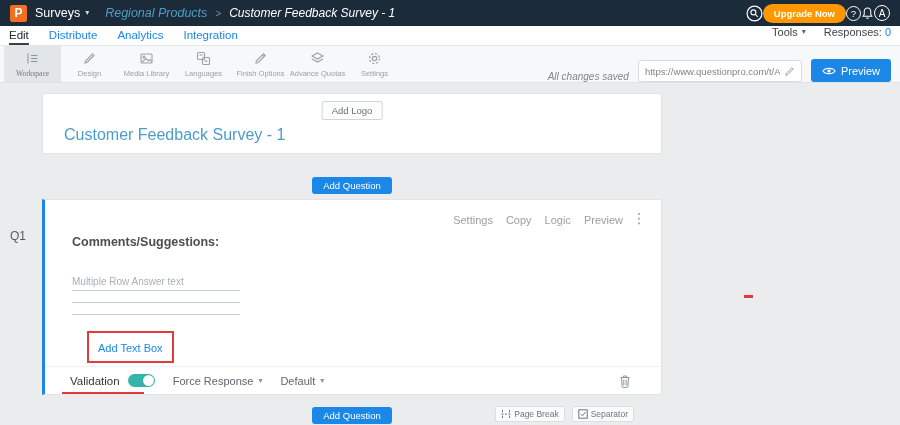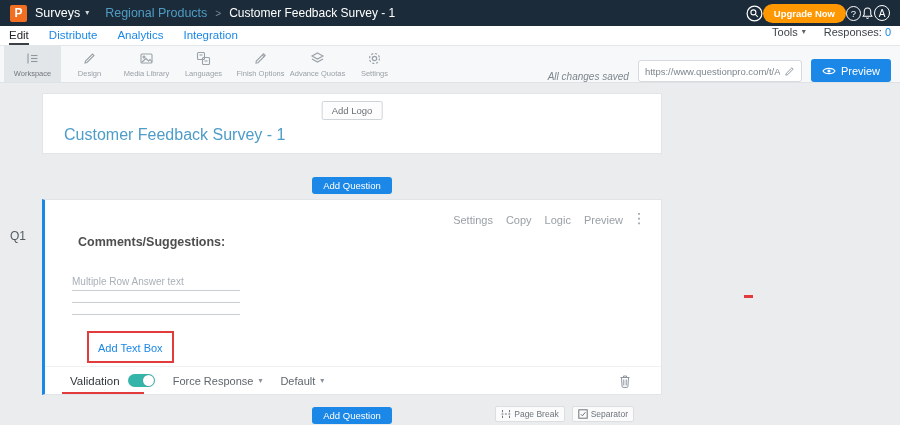--- a/index.html
+++ b/index.html
@@ -3,21 +3,21 @@
 <meta charset="utf-8">
 <style>
   *{margin:0;padding:0;box-sizing:border-box;}
   html,body{width:900px;height:425px;background:#eaecee;font-family:"Liberation Sans",sans-serif;overflow:hidden;}
 
   
   .topbar{height:26px;background:#1c2b3a;display:flex;align-items:center;padding:0 10px;}
   .logo{width:17px;height:17px;background:#f26f21;border-radius:2px;color:#fff;font-weight:bold;font-size:12px;display:flex;align-items:center;justify-content:center;flex:0 0 auto;}
   .surveys{display:flex;align-items:center;gap:5px;color:#fff;font-size:12.5px;margin-left:8px;cursor:pointer;}
   .caret{font-size:8px;color:#cfd6dc;line-height:1;}
-  .breadcrumb{display:flex;align-items:center;gap:8px;margin-left:16px;font-size:12.5px;}
+  .breadcrumb{display:flex;align-items:center;gap:8px;margin-left:16px;font-size:12.5px;font-style:italic;}
   .crumb-project{color:#4f9dc4;cursor:pointer;}
   .crumb-sep{color:#7e8b96;font-size:10px;}
   .crumb-page{color:#fff;font-size:12px;}
   .topbar-right{margin-left:auto;display:flex;align-items:center;gap:0;}
   .icon-btn{display:flex;align-items:center;justify-content:center;cursor:pointer;}
   .upgrade-btn{background:#ff9800;border:none;color:#fff;font-weight:bold;font-size:9.5px;padding:4px 11px;border-radius:10px;font-family:inherit;cursor:pointer;}
   .ring{width:15px;height:15px;border:1.4px solid #fff;border-radius:50%;color:#fff;font-size:9.5px;display:flex;align-items:center;justify-content:center;cursor:pointer;}
   .avatar{width:16px;height:16px;font-size:10px;}
 
   
@@ -26,21 +26,21 @@
   .tab.active{color:#23282d;border-bottom-color:#3a4046;}
   .nav-right{margin-left:auto;display:flex;align-items:center;gap:18px;font-size:11px;color:#3c434a;}
   .tools{display:flex;align-items:center;gap:4px;cursor:pointer;}
   .tools .caret{color:#5a6168;}
   .responses{cursor:pointer;}
   .responses .count{color:#1b87e6;}
 
   
   .toolbar{height:37px;background:#f7f8f9;border-bottom:1px solid #e0e3e6;display:flex;align-items:stretch;padding-left:4px;}
   .tool{width:57px;display:flex;flex-direction:column;align-items:center;justify-content:center;gap:3px;font-size:7.5px;color:#9aa1a8;cursor:pointer;text-align:center;}
-  .tool.active{background:#e3e6e9;color:#70777d;}
+  .tool.active{background:#e3e6e9;color:#70777d;font-family:Liberation Serif, serif;}
   .tool-icon{height:15px;display:flex;align-items:center;}
   .toolbar-right{margin-left:auto;display:flex;align-items:flex-end;gap:9px;padding-right:9px;}
   .saved{font-style:italic;font-size:10px;color:#7d868e;}
   .url-box{width:164px;height:22px;background:#fff;border:1px solid #d6dade;border-radius:3px;display:flex;align-items:center;padding:0 6px;gap:4px;}
   .url-box input{flex:1;min-width:0;border:none;outline:none;background:none;font-size:9.5px;color:#7d868e;font-family:inherit;}
   .preview-btn{height:23px;background:#1b87e6;color:#fff;border:none;border-radius:3px;font-size:11px;display:flex;align-items:center;gap:5px;padding:0 11px;font-family:inherit;cursor:pointer;}
 
   
   .canvas{position:relative;height:340px;}
   .q-label{position:absolute;left:10px;top:146px;font-size:12px;color:#555b61;}
@@ -52,21 +52,21 @@
   .add-logo-btn{position:absolute;top:7px;left:50%;transform:translateX(-50%);background:#fdfdfd;border:1px solid #cfd4d9;border-radius:2px;color:#6a7077;font-size:9.5px;padding:3px 9px;font-family:inherit;cursor:pointer;}
   .survey-title{position:absolute;left:21px;bottom:9px;font-size:16px;color:#4d9cc9;cursor:text;}
 
   .add-q-row{margin-top:21px;text-align:center;}
   .add-q-btn{background:#1b87e6;color:#fff;border:none;border-radius:3px;font-size:9.5px;padding:3px 11px;font-family:inherit;cursor:pointer;}
 
   .q-card{margin-top:5px;height:196px;position:relative;border-left:3px solid #1b87e6;}
   .q-actions{position:absolute;top:14px;right:38px;display:flex;gap:13px;font-size:11px;color:#9aa0a6;}
   .q-actions span{cursor:pointer;}
   .kebab{position:absolute;top:11px;right:15px;font-size:14px;color:#8b939a;cursor:pointer;line-height:1;}
-  .q-text{position:absolute;top:35px;left:33px;font-size:12.5px;font-weight:bold;color:#4e4e4e;cursor:text;}
+  .q-text{position:absolute;top:35px;left:27px;font-size:12.5px;font-weight:bold;color:#4e4e4e;cursor:text;}
   .answer-area{position:absolute;top:76px;left:27px;width:168px;cursor:text;}
   .ph-line{font-size:10px;color:#a9b0b7;padding-bottom:3px;border-bottom:1px solid #c9ced3;}
   .empty-line{height:12px;border-bottom:1px solid #c9ced3;}
   .add-textbox-wrap{position:absolute;top:131px;left:42px;border:2px solid #e23b3b;padding:5px 9px;}
   .add-textbox{color:#1b87e6;font-size:11px;cursor:pointer;}
   .q-footer{position:absolute;left:0;right:0;bottom:0;height:28px;display:flex;align-items:center;padding-left:25px;border-top:1px solid #f0f1f3;}
   .validation-label{font-size:11.5px;color:#33383d;}
   .toggle{width:27px;height:13px;border-radius:7px;background:#35b5aa;position:relative;margin-left:8px;cursor:pointer;flex:0 0 auto;}
   .toggle::after{content:"";position:absolute;right:1px;top:1px;width:11px;height:11px;border-radius:50%;background:#fff;box-shadow:0 0 1px rgba(0,0,0,.35);}
   .dd{display:flex;align-items:center;gap:5px;font-size:11px;color:#5f666d;margin-left:18px;cursor:pointer;}

